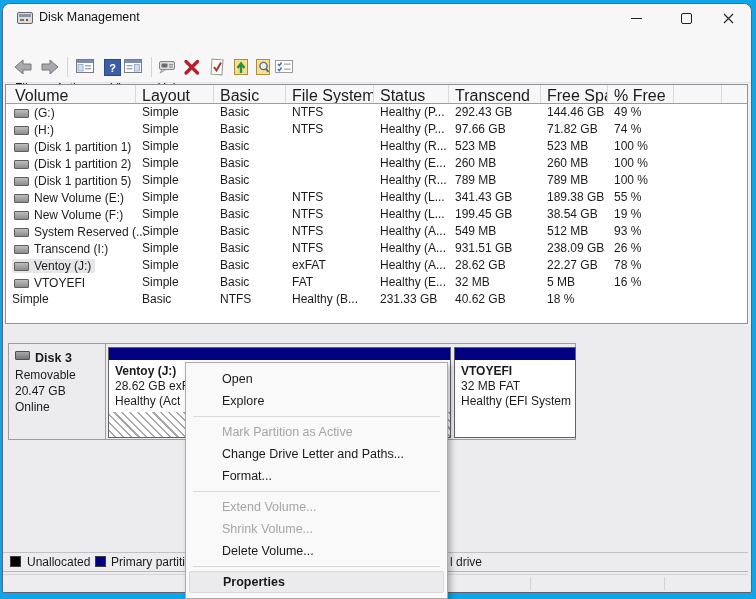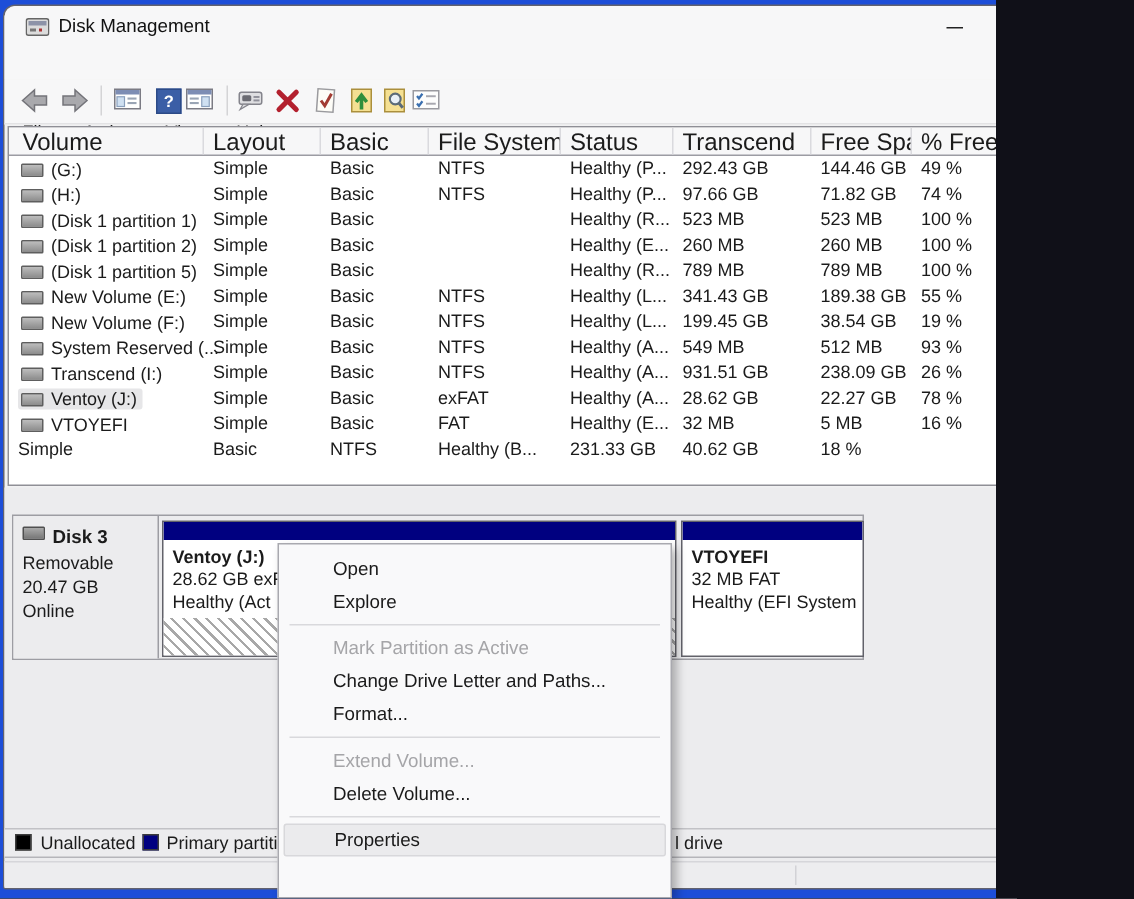--- a/index.html
+++ b/index.html
@@ -1,16 +1,16 @@
 <!DOCTYPE html>
 <html><head>
 <meta charset="utf-8">
 <style>
   html,body{margin:0;padding:0;background:#101018;}
-  .stage{position:relative;width:664px;height:599px;background:#1d4ed8;overflow:hidden;
+  .stage{position:relative;width:756px;height:599px;background:#0ea5e9;overflow:hidden;
          font-family:"Liberation Sans","DejaVu Sans",sans-serif;font-size:12px;color:#1b1b1b;
          -webkit-font-smoothing:antialiased;}
   .win{position:absolute;left:2px;top:3px;width:750px;height:590px;background:#f1f1f2;
        border:1px solid #62626e;border-radius:8px 8px 2px 2px;box-sizing:border-box;}
   
   .titlebar{position:absolute;left:3px;top:4px;width:748px;height:28px;background:#f7f7f8;border-radius:8px 8px 0 0;}
   .appicon{position:absolute;left:14px;top:7px;width:16px;height:14px;}
   .apptitle{position:absolute;left:36px;top:6px;font-size:12.5px;color:#111;}
   .capbtn{position:absolute;top:0;width:46px;height:28px;display:flex;align-items:center;justify-content:center;}
   .cap-min{left:610px;} .cap-max{left:660px;} .cap-close{left:703px;width:45px;}
@@ -65,21 +65,21 @@
   .ll-0{left:24px;} .ll-1{left:108px;} .ll-frag{left:447px;}
   
   .statusbar{position:absolute;left:3px;top:574px;width:745px;height:17px;background:#ededef;border-top:1px solid #d6d6da;}
   .sbdiv{position:absolute;top:2px;width:1px;height:13px;background:#d2d2d6;}
   
   .ctx{position:absolute;left:185px;top:362px;width:263px;height:237px;background:#f9f9fa;
        border:1px solid #a9a9af;box-shadow:3px 3px 6px rgba(0,0,0,.28);box-sizing:border-box;
        padding-top:5px;z-index:50;font-size:12.5px;}
   .mi{height:22px;line-height:22px;padding-left:36px;white-space:nowrap;color:#1a1a1a;cursor:default;}
   .mi.dis{color:#a5a5a8;}
-  .mi.hl{background:#ebebed;border:1px solid #d8d8db;border-radius:2px;margin:0 3px;padding-left:33px;line-height:20px;height:20px;}
+  .mi.hl{background:#ebebed;border:1px solid #d8d8db;border-radius:2px;margin:0 3px;padding-left:33px;line-height:20px;height:20px;font-weight:bold;}
   .msep{height:1px;background:#d9d9dc;margin:4px 7px;}
   svg{display:block;}
 </style>
 </head>
 <body>
 
 <div class="stage">
   <div class="win"></div>
 
   <div class="titlebar">
@@ -466,17 +466,18 @@
 
   <div class="ctx">
     <div class="mi">Open</div>
     <div class="mi">Explore</div>
     <div class="msep"></div>
     <div class="mi dis">Mark Partition as Active</div>
     <div class="mi">Change Drive Letter and Paths...</div>
     <div class="mi">Format...</div>
     <div class="msep"></div>
     <div class="mi dis">Extend Volume...</div>
+    <div class="mi dis">Shrink Volume...</div>
     <div class="mi">Delete Volume...</div>
     <div class="msep"></div>
     <div class="mi hl">Properties</div>
   </div>
 </div>
 
 </body></html>

